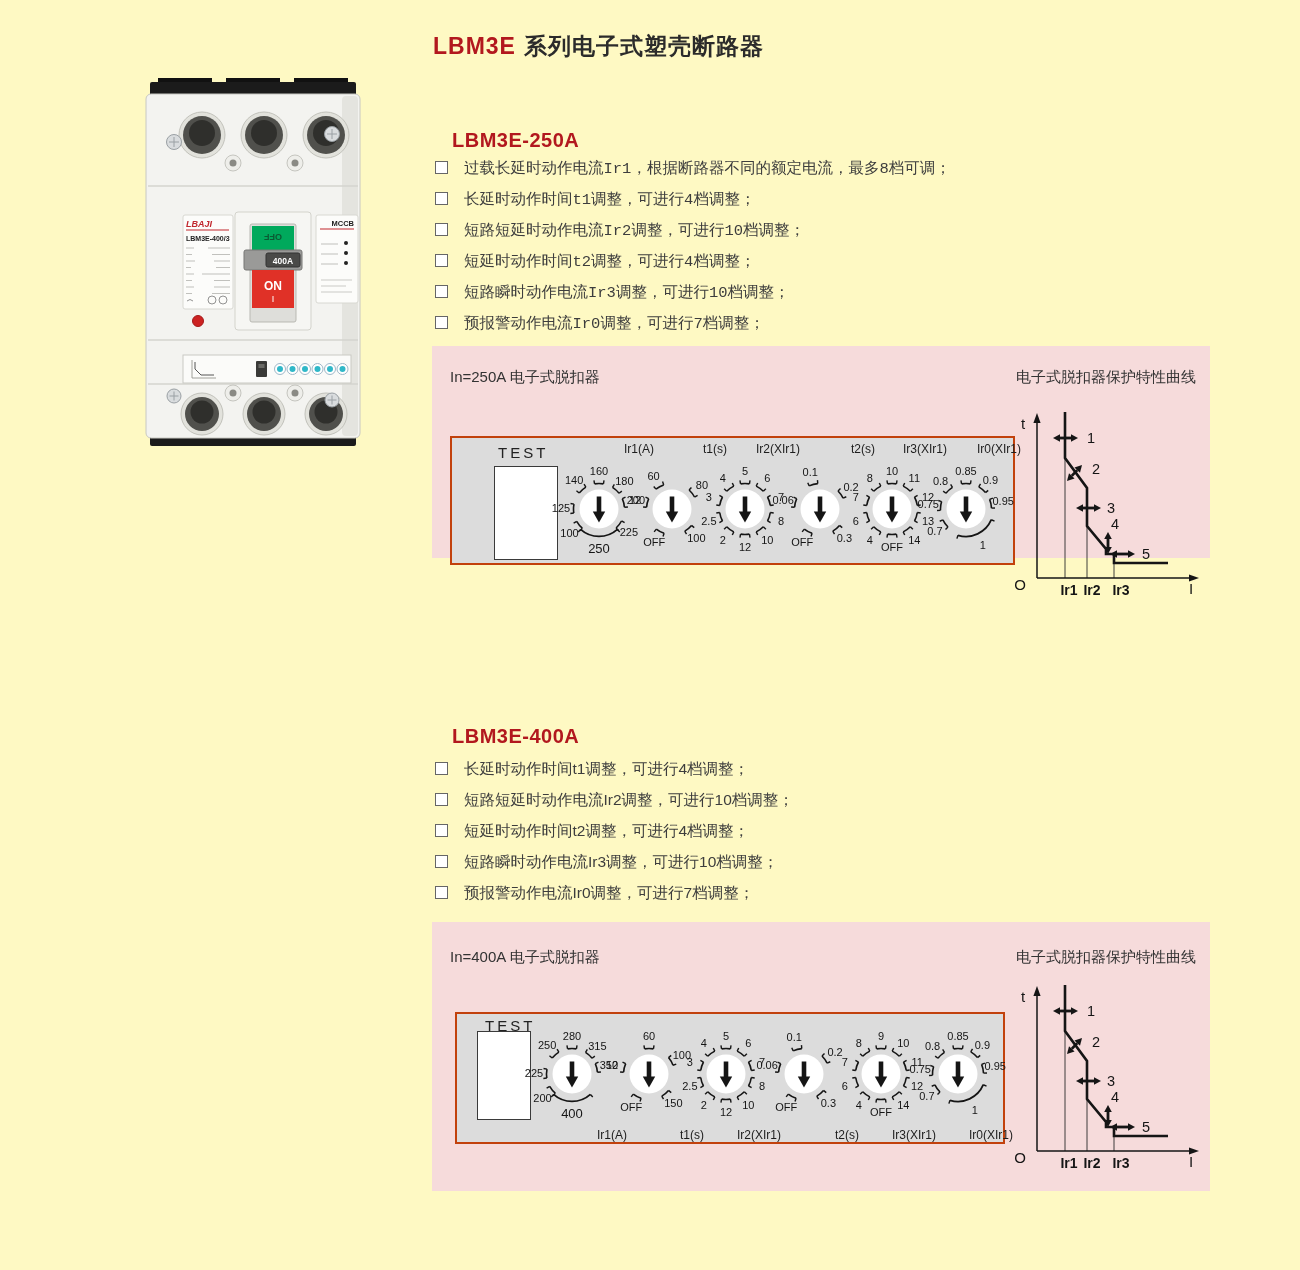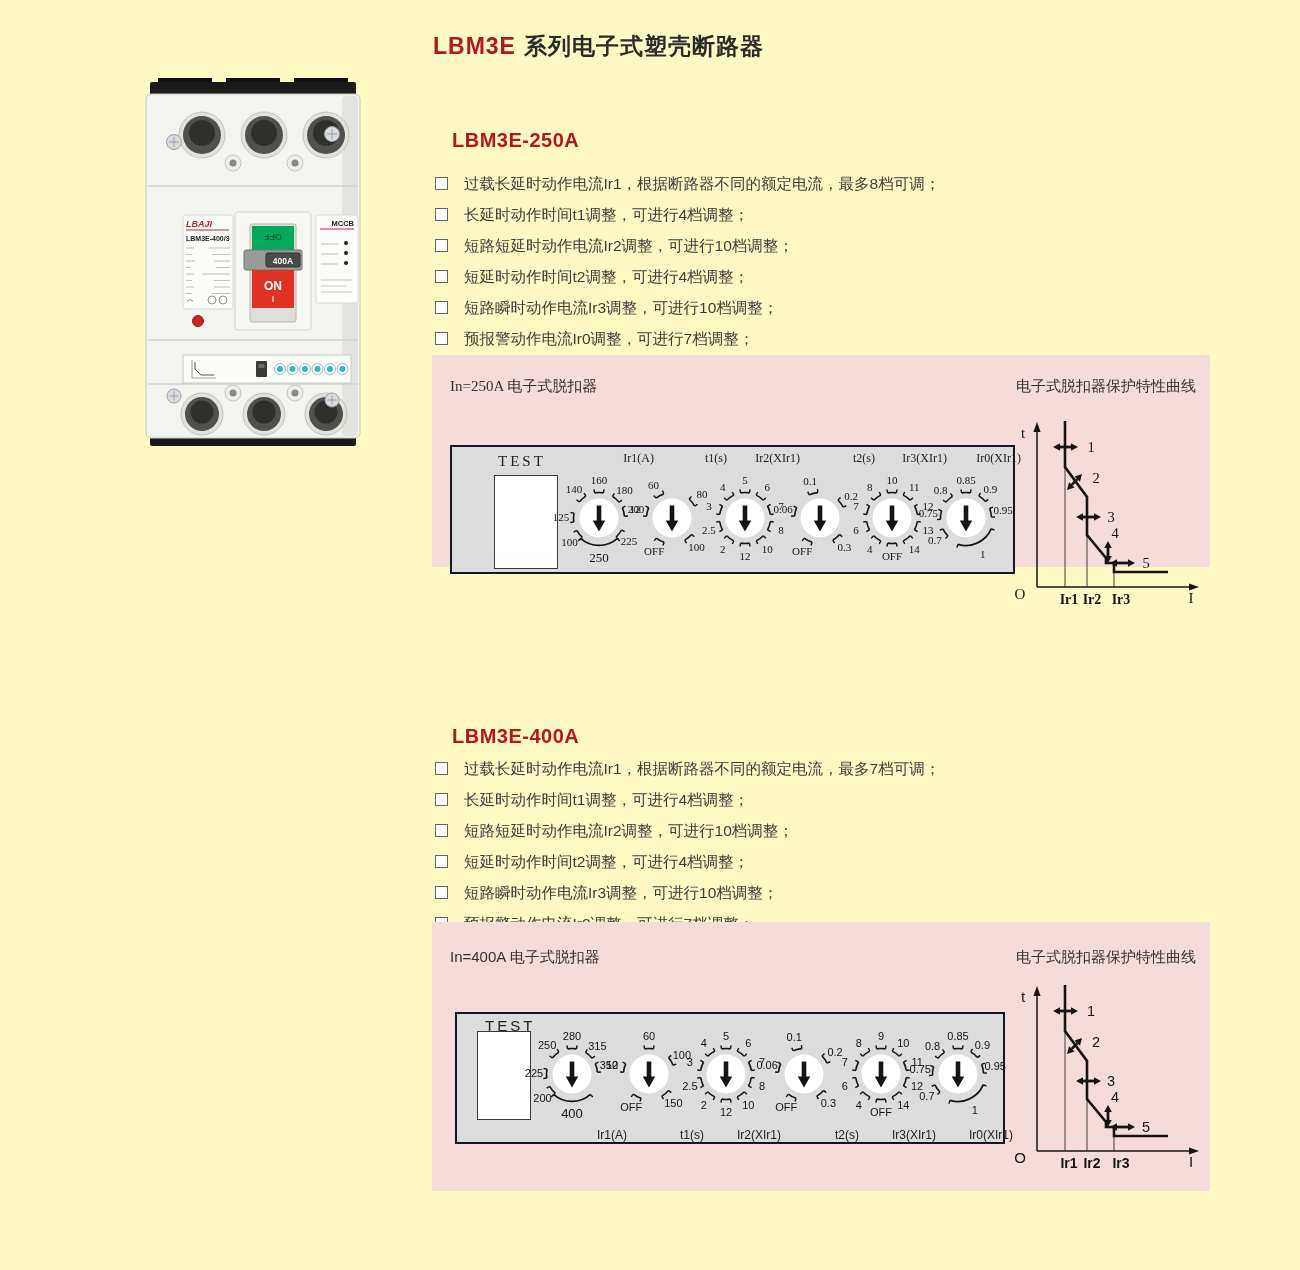--- a/index.html
+++ b/index.html
@@ -6,33 +6,33 @@
   body{font-family:"Liberation Sans","DejaVu Sans",sans-serif;color:#3d3d3d;}
   .page{position:relative;width:1300px;height:1270px;background:#fef9c3;overflow:hidden;}
 
   .main-title{position:absolute;left:433px;top:16px;font-size:23px;font-weight:bold;color:#2b2b2b;letter-spacing:1px;}
   .brand{color:#b2181e;margin-right:8px;}
 
   .sec-heading{position:absolute;left:452px;font-size:20px;font-weight:bold;color:#b2181e;letter-spacing:0.5px;}
   #h250{top:112px;} #h400{top:708px;}
 
   .bullets{position:absolute;left:433px;width:660px;}
-  #bullets-0{top:174px;} #bullets-1{top:759px;}
+  #bullets-0{top:158px;font-family:Liberation Mono, monospace;} #bullets-1{top:759px;}
   .bullet{display:flex;align-items:flex-start;height:31px;font-size:15.5px;color:#3d3d3d;}
   .bullet .cb{width:11px;height:11px;border:1.5px solid #666;margin:3px 16px 0 2px;flex:none;background:#fff;}
 
   .pink-panel{position:absolute;left:432px;width:778px;background:#f6dbdb;}
-  #panel-0{top:355px;height:212px;font-family:Liberation Serif, serif;}
+  #panel-0{top:346px;height:212px;}
   #panel-1{top:922px;height:269px;}
   .panel-title-left{position:absolute;left:18px;font-size:15px;color:#333;}
   .panel-title-right{position:absolute;right:14px;font-size:15px;color:#333;}
   #panel-0 .panel-title-left,#panel-0 .panel-title-right{top:22px;}
   #panel-1 .panel-title-left,#panel-1 .panel-title-right{top:26px;}
 
-  .dial-plate{position:absolute;background:#dcdcdc;border:2px solid #0f172a;}
+  .dial-plate{position:absolute;background:#dcdcdc;border:2px solid #c2410c;}
   #panel-0 .dial-plate{left:18px;top:90px;width:561px;height:125px;}
   #panel-1 .dial-plate{left:23px;top:90px;width:546px;height:128px;}
 
   .test-label{position:absolute;font-size:15px;letter-spacing:3px;color:#222;}
   #panel-0 .test-label{left:46px;top:6px;}
   #panel-1 .test-label{left:28px;top:3px;}
   .test-button{position:absolute;background:#fff;border:1.5px solid #3a3a3a;padding:0;}
   #panel-0 .test-button{left:42px;top:28px;width:62px;height:92px;}
   #panel-1 .test-button{left:20px;top:17px;width:52px;height:87px;}
 
@@ -484,24 +484,20 @@
         <text x="104" y="100" font-size="14.5" fill="#151515" text-anchor="middle" dy=".35em" font-weight="normal">3</text>
         <text x="108" y="116" font-size="14.5" fill="#151515" text-anchor="middle" dy=".35em" font-weight="normal">4</text>
         <text x="139" y="146" font-size="14.5" fill="#151515" text-anchor="middle" dy=".35em" font-weight="normal">5</text>
       </svg>
   </section>
 
   <h2 class="sec-heading" id="h400">LBM3E-400A</h2>
   <div class="bullets" id="bullets-1">
       <div class="bullet">
         <span class="cb"></span>
-        <span>过载长延时动作电流Ir1，根据断路器不同的额定电流，最多7档可调；</span>
-      </div>
-      <div class="bullet">
-        <span class="cb"></span>
         <span>长延时动作时间t1调整，可进行4档调整；</span>
       </div>
       <div class="bullet">
         <span class="cb"></span>
         <span>短路短延时动作电流Ir2调整，可进行10档调整；</span>
       </div>
       <div class="bullet">
         <span class="cb"></span>
         <span>短延时动作时间t2调整，可进行4档调整；</span>
       </div>

